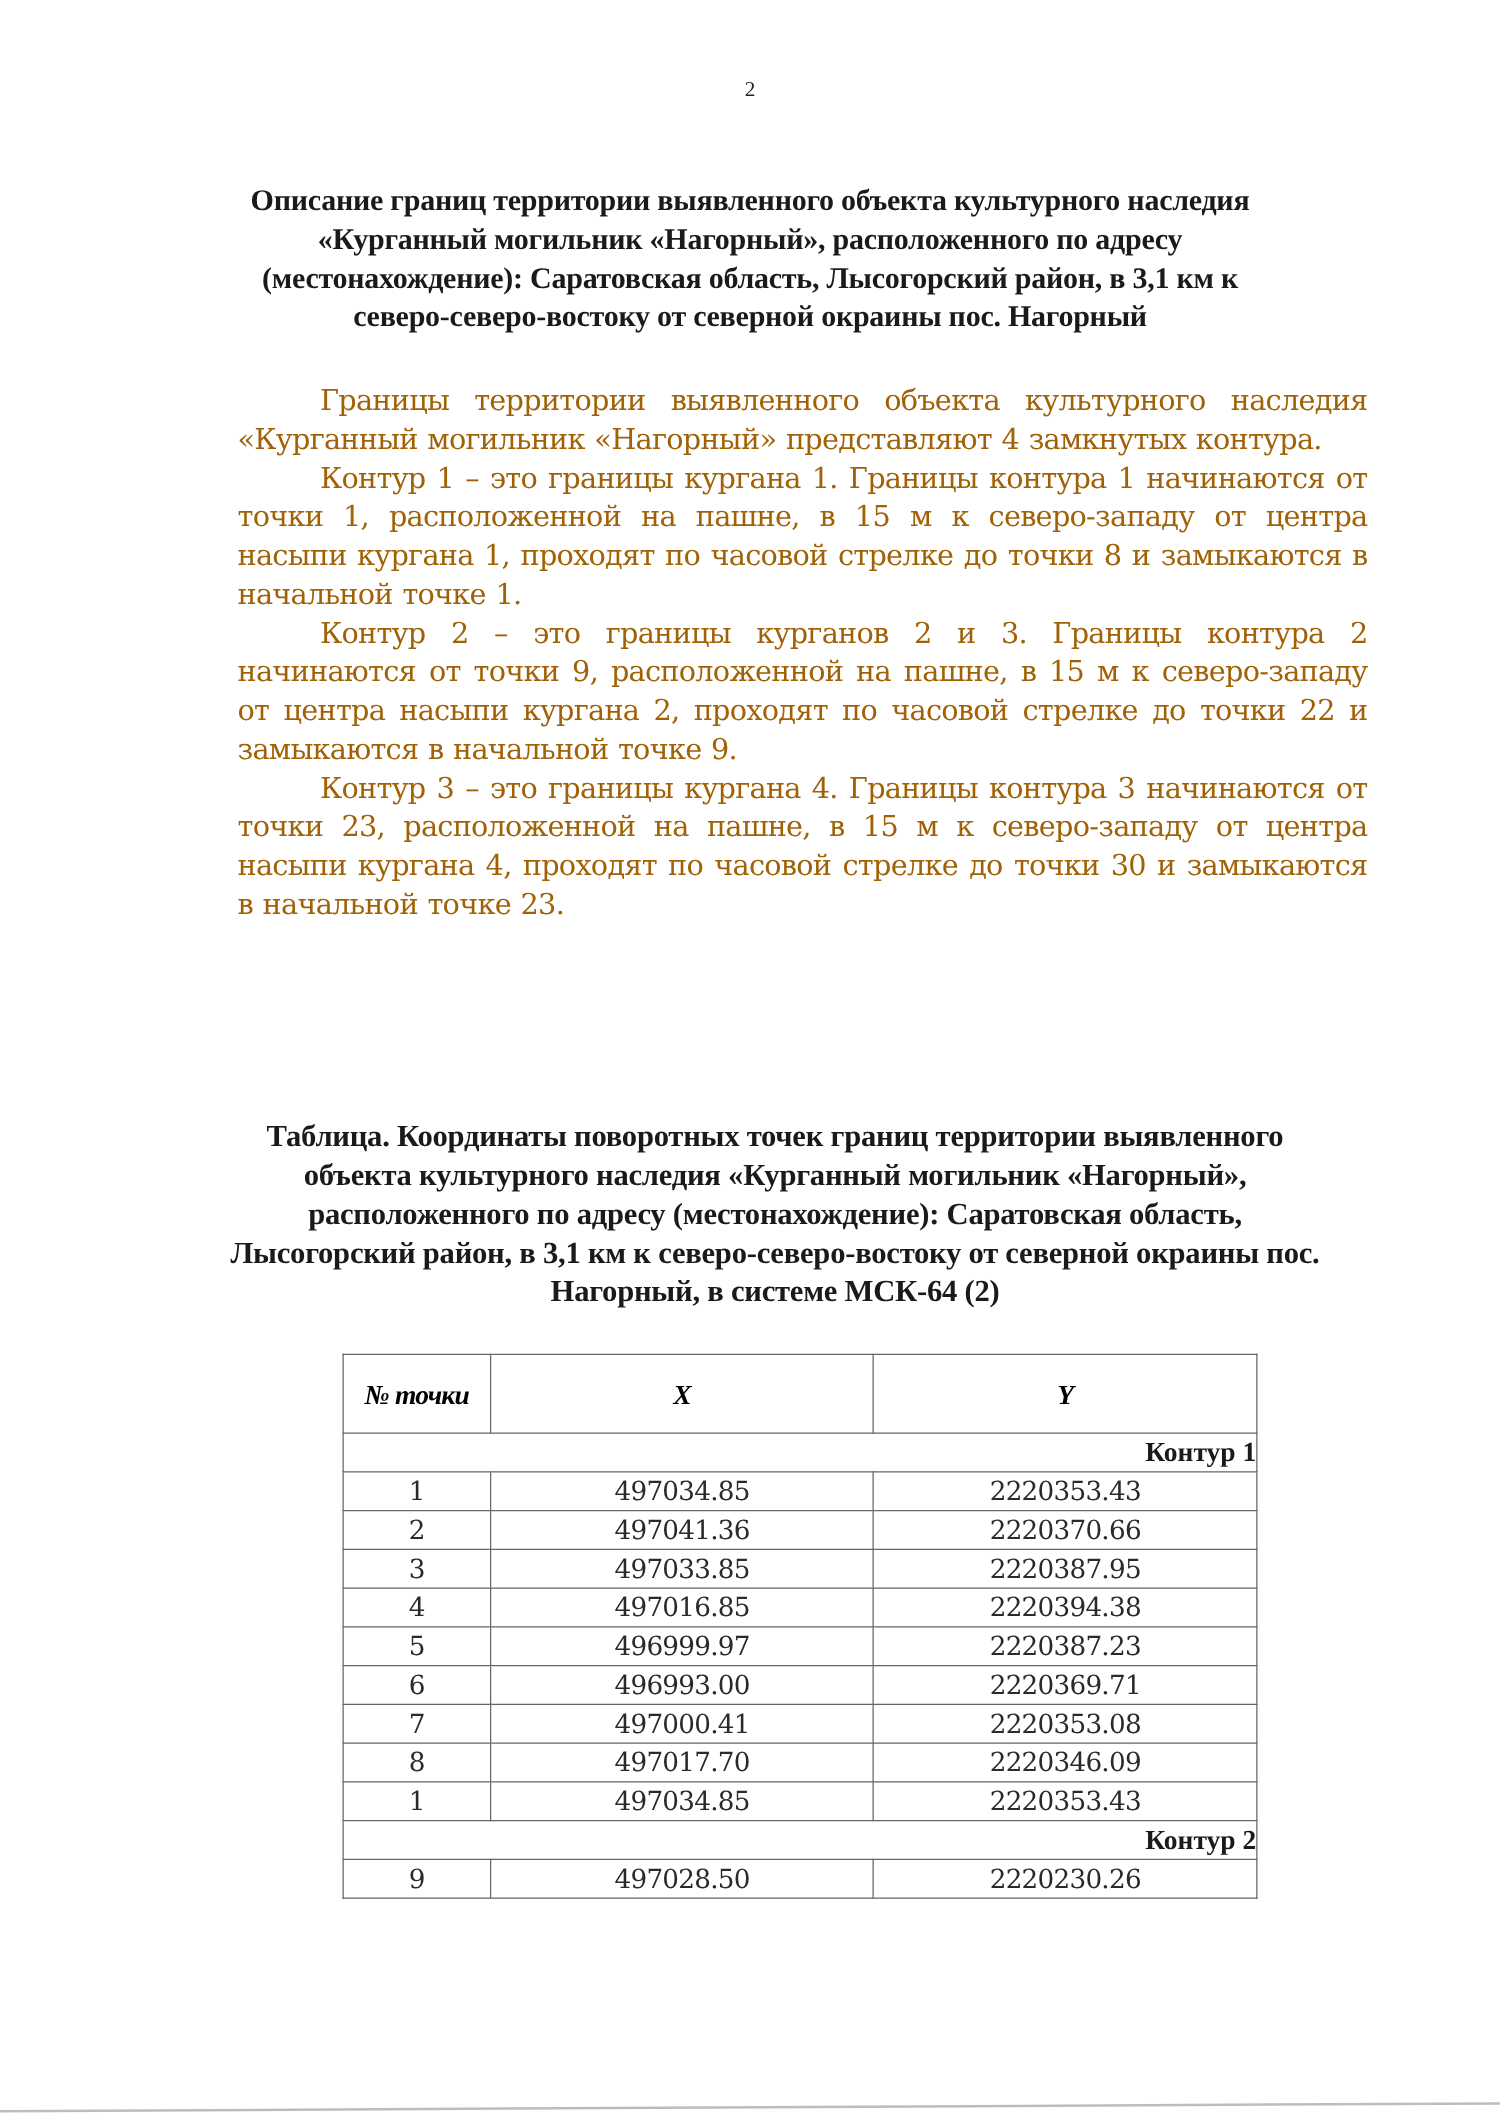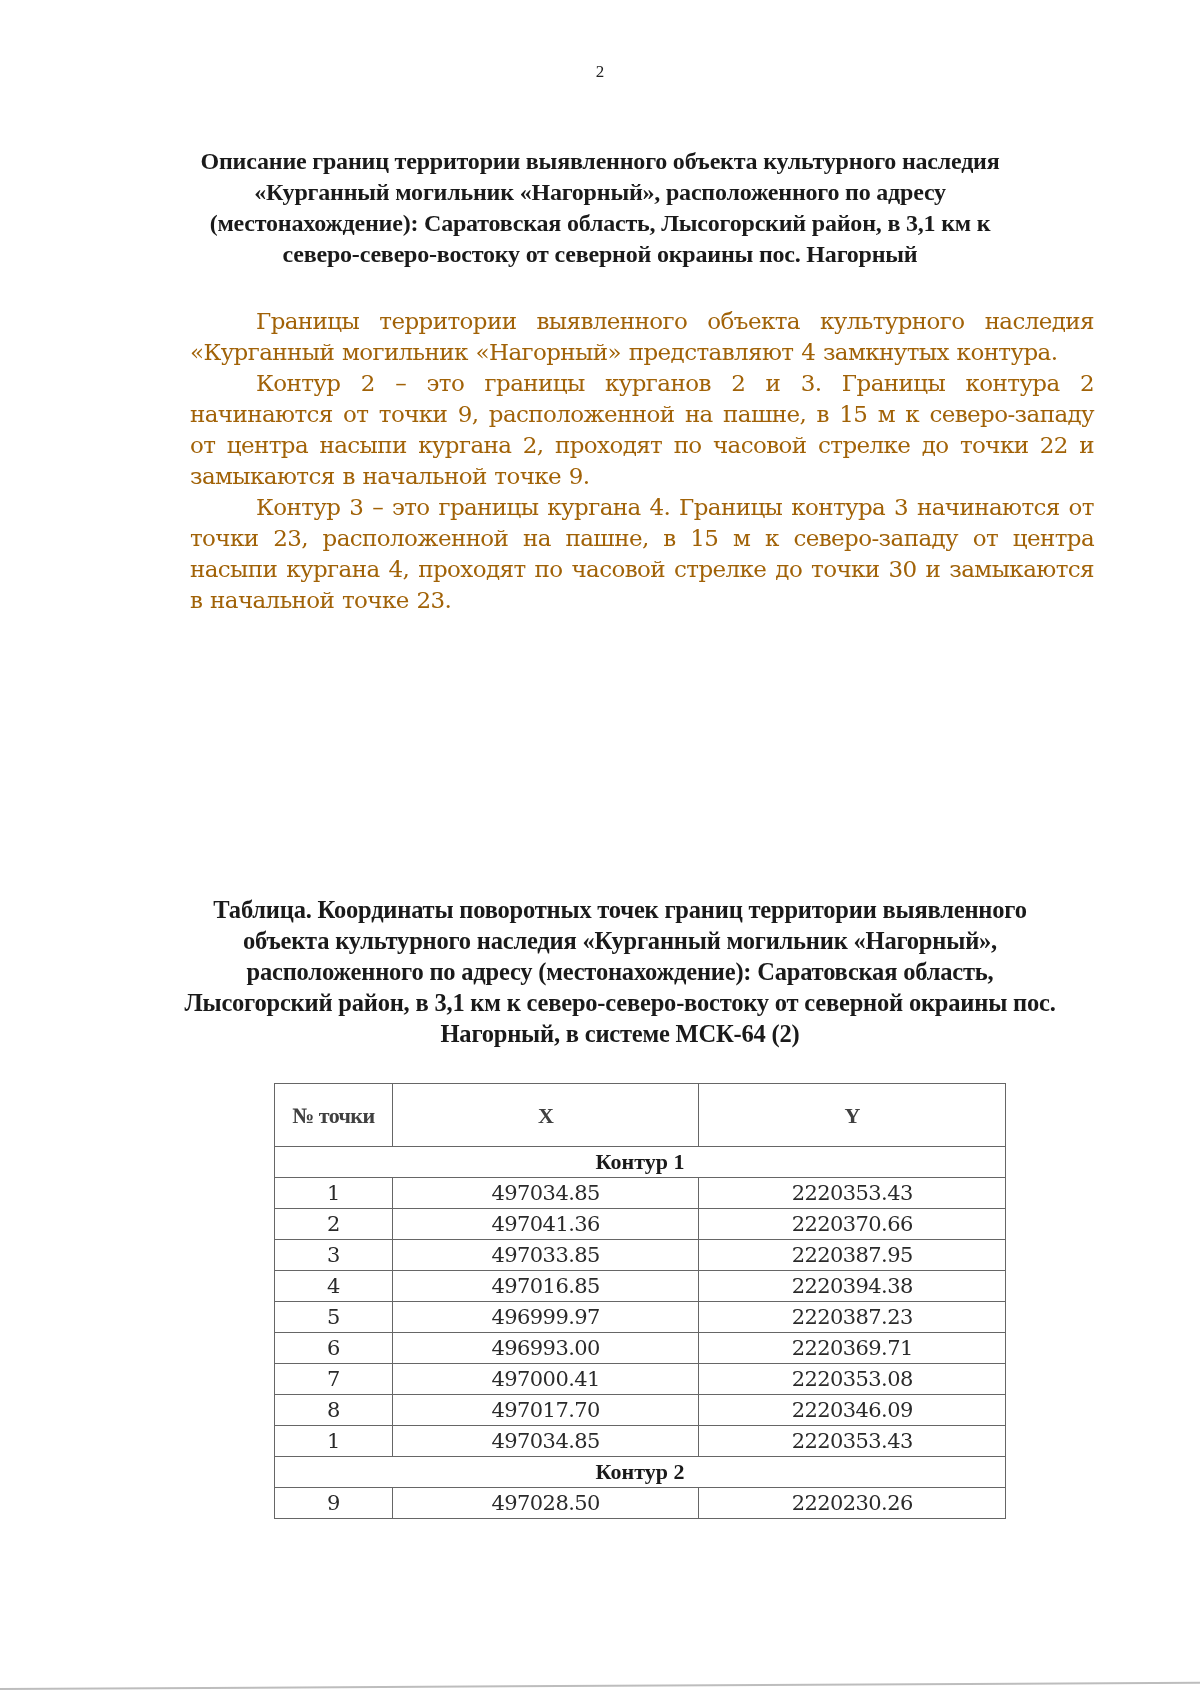--- a/index.html
+++ b/index.html
@@ -32,43 +32,44 @@
       position: absolute; top: 1083px; left: 274px; width: 732px;
       border-collapse: collapse; font-family: "DejaVu Serif", serif; font-size: 21px;
       color: #2a2a2a;
     }
     .coords-table th, .coords-table td {
       border: 1.5px solid #666; text-align: center; padding: 0; height: 30px;
       line-height: 28px; letter-spacing: -0.6px;
     }
     .coords-table th {
       font-family: "Liberation Serif", serif; font-weight: bold; font-size: 22px;
-      height: 62px; line-height: 25px; color: #404040;
+      height: 62px; line-height: 25px; color: #000000; font-style: italic;
     }
     .coords-table col.c1 { width: 118px; }
     .coords-table col.c2 { width: 307px; }
     .coords-table col.c3 { width: 307px; }
     .coords-table td.section {
       font-family: "Liberation Serif", serif; font-weight: bold; font-size: 22px;
-      color: #1a1a1a; letter-spacing: 0;
+      color: #1a1a1a; letter-spacing: 0; text-align: right;
     }
     .scan-edge {
       position: absolute; left: 0; width: 1200px; height: 2px; background: #bdbdbd;
       top: 1688px; transform: rotate(-0.3deg); transform-origin: left center;
     }
   </style>
 </head>
 <body>
 
 <div class="page-number">2</div>
 
 <h1 class="doc-title">Описание границ территории выявленного объекта культурного наследия «Курганный могильник «Нагорный», расположенного по адресу (местонахождение): Саратовская область, Лысогорский район, в 3,1 км к северо-северо-востоку от северной окраины пос. Нагорный</h1>
 
 <div class="body-text">
   <p>Границы территории выявленного объекта культурного наследия «Курганный могильник «Нагорный» представляют 4 замкнутых контура.</p>
+  <p>Контур 1 – это границы кургана 1. Границы контура 1 начинаются от точки 1, расположенной на пашне, в 15 м к северо-западу от центра насыпи кургана 1, проходят по часовой стрелке до точки 8 и замыкаются в начальной точке 1.</p>
   <p>Контур 2 – это границы курганов 2 и 3. Границы контура 2 начинаются от точки 9, расположенной на пашне, в 15 м к северо-западу от центра насыпи кургана 2, проходят по часовой стрелке до точки 22 и замыкаются в начальной точке 9.</p>
   <p>Контур 3 – это границы кургана 4. Границы контура 3 начинаются от точки 23, расположенной на пашне, в 15 м к северо-западу от центра насыпи кургана 4, проходят по часовой стрелке до точки 30 и замыкаются в начальной точке 23.</p>
 </div>
 
 <h2 class="table-title">Таблица. Координаты поворотных точек границ территории выявленного объекта культурного наследия «Курганный могильник «Нагорный», расположенного по адресу (местонахождение): Саратовская область, Лысогорский район, в 3,1 км к северо-северо-востоку от северной окраины пос. Нагорный, в системе МСК-64 (2)</h2>
 
 <table class="coords-table">
   <colgroup>
       <col class="c1">
       <col class="c2">

